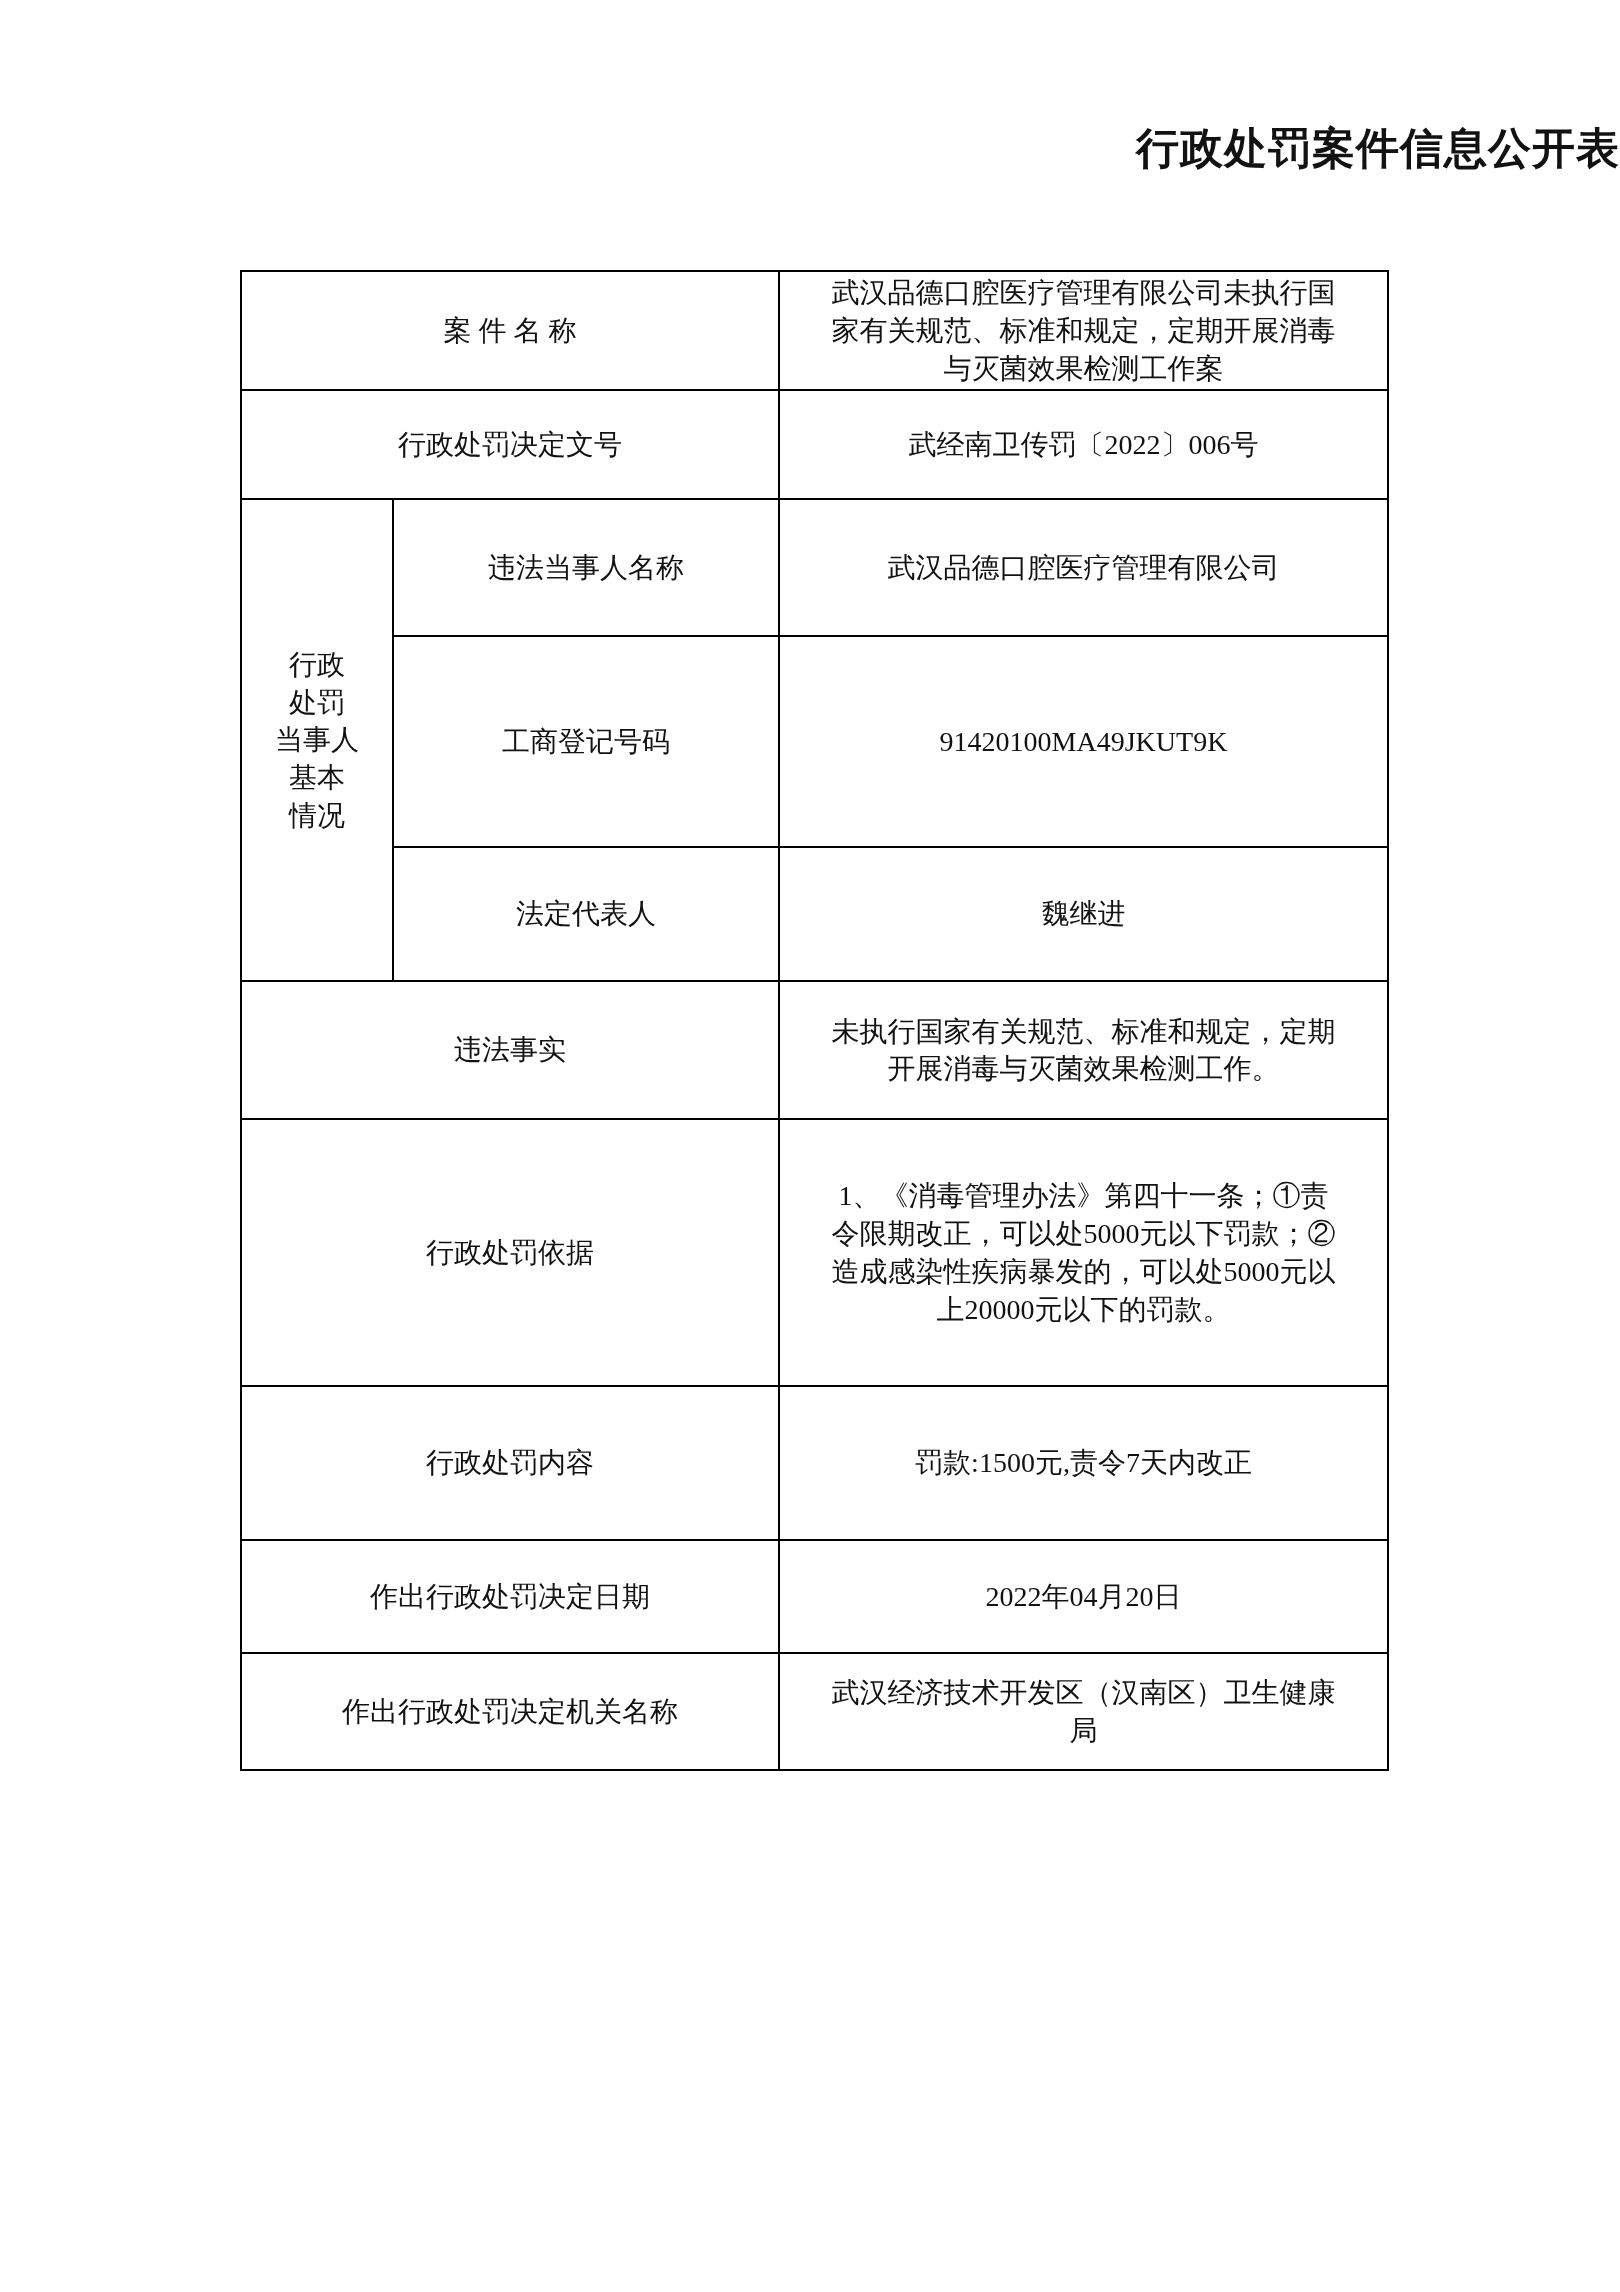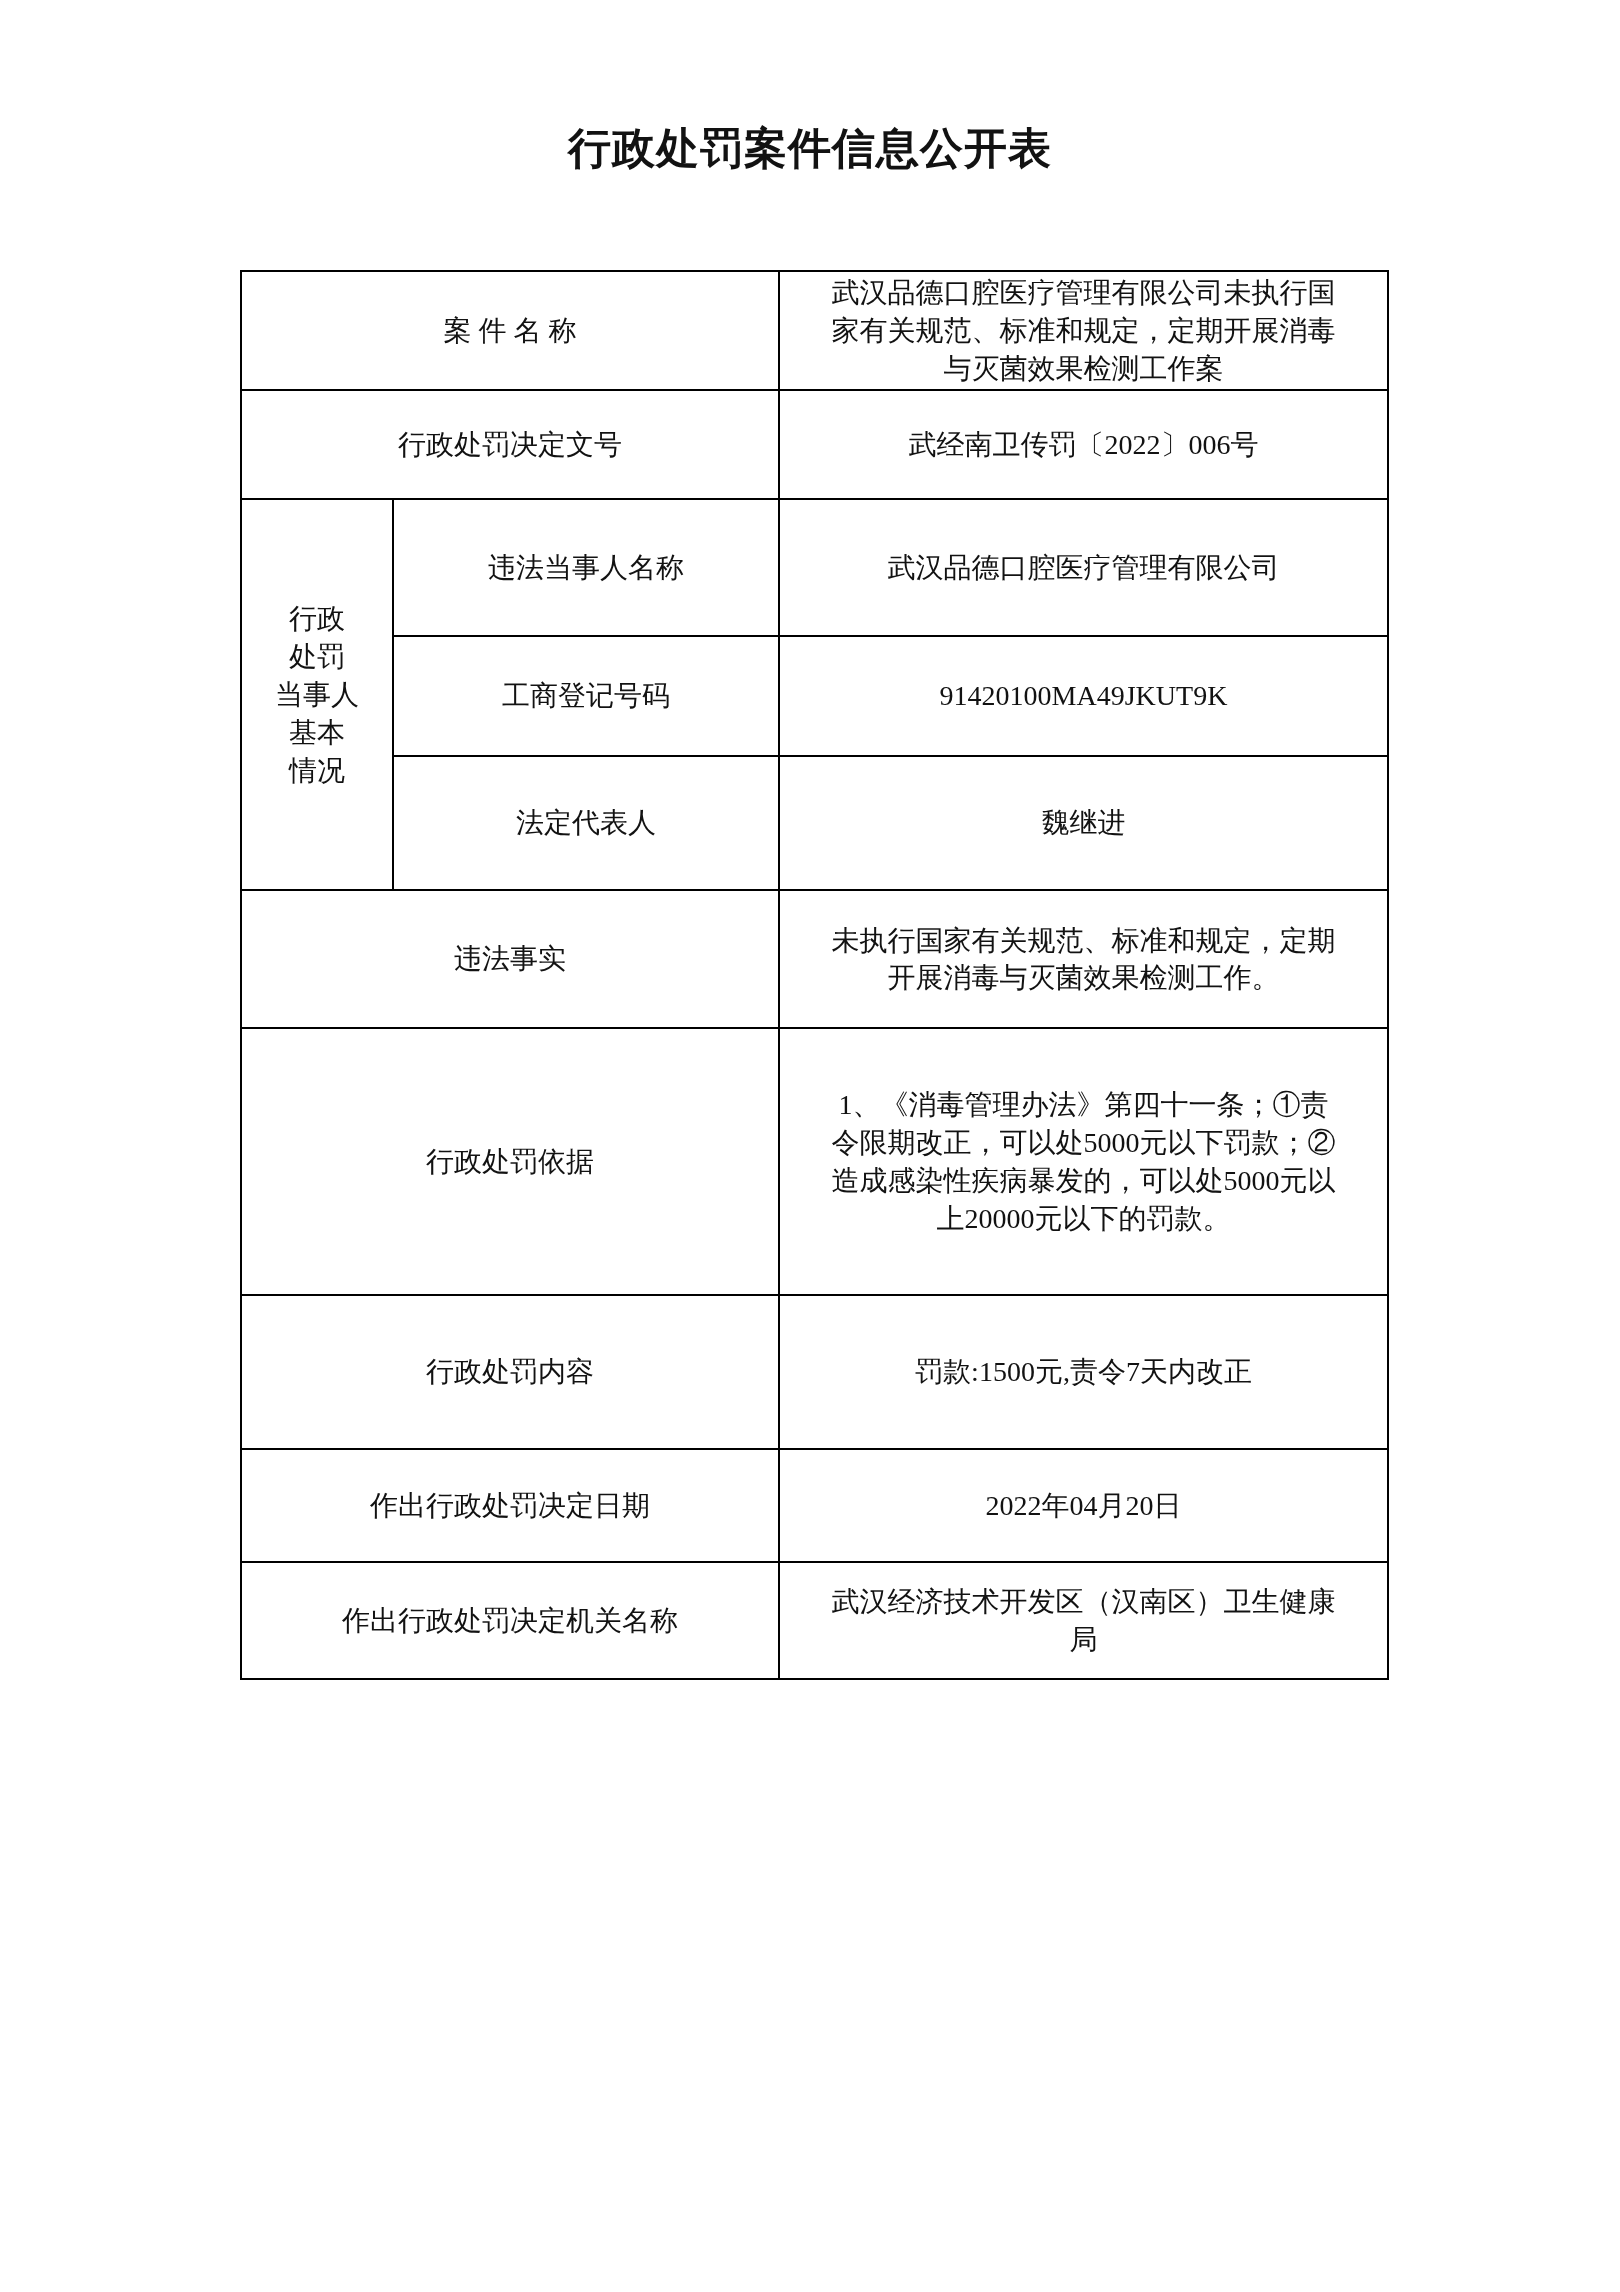--- a/index.html
+++ b/index.html
@@ -12,21 +12,21 @@
     width: 1620px;
     height: 2293px;
     font-family: "Liberation Serif", "DejaVu Serif", serif;
     color: #121212;
   }
   .doc-title {
     position: absolute;
     top: 127px;
     left: 0;
     width: 100%;
-    text-align: center;
+    text-align: right;
     font-size: 43px;
     font-weight: bold;
     letter-spacing: 1px;
     line-height: 1;
   }
   table.penalty-table {
     position: absolute;
     left: 240px;
     top: 270px;
     width: 1147px;
@@ -44,21 +44,21 @@
     overflow: hidden;
     margin-top: 12px;
   }
   td.group-cell {
     line-height: 1.45;
   }
   
   tr.r1  { height: 115px; }
   tr.r2  { height: 109px; }
   tr.r3  { height: 137px; }
-  tr.r4  { height: 120px; }
+  tr.r4  { height: 211px; }
   tr.r5  { height: 134px; padding-left: 24px; }
   tr.r6  { height: 138px; }
   tr.r7  { height: 267px; }
   tr.r8  { height: 154px; }
   tr.r9  { height: 113px; }
   tr.r10 { height: 117px; }
 </style>
 </head>
 <body>
 

